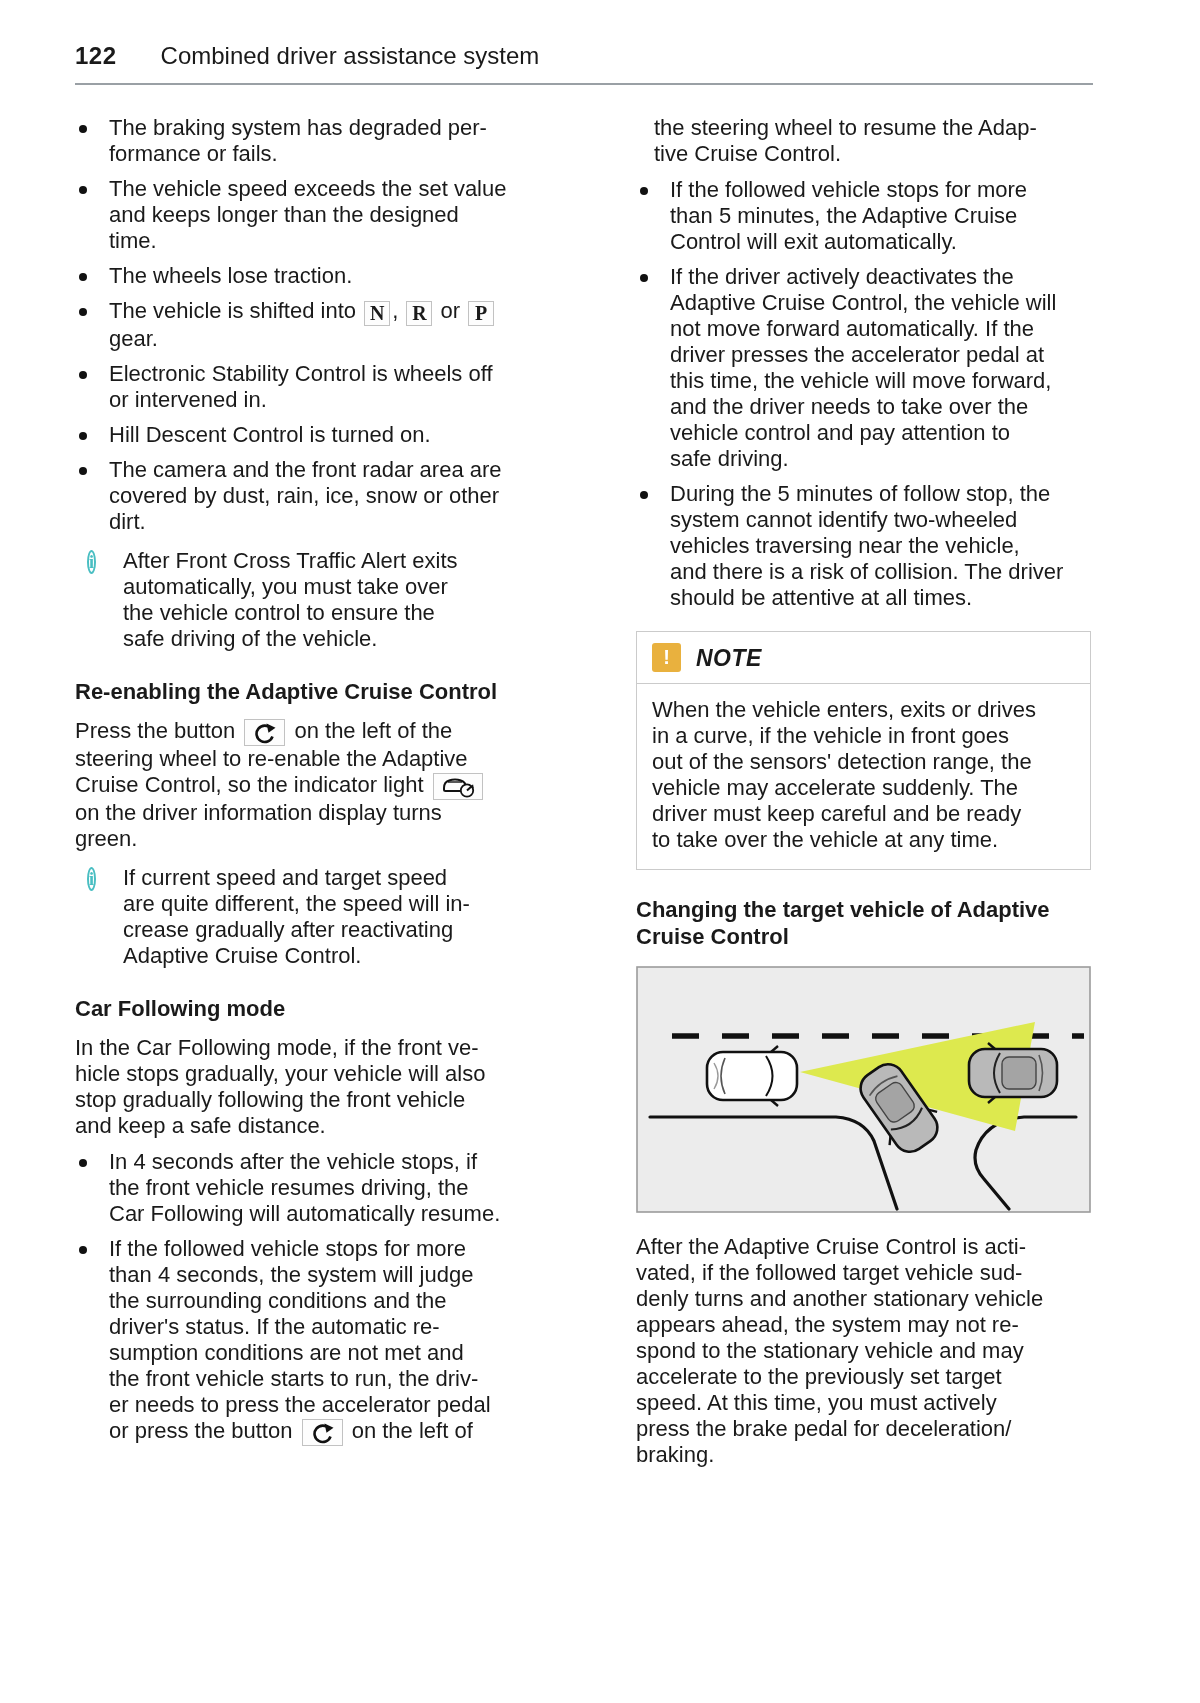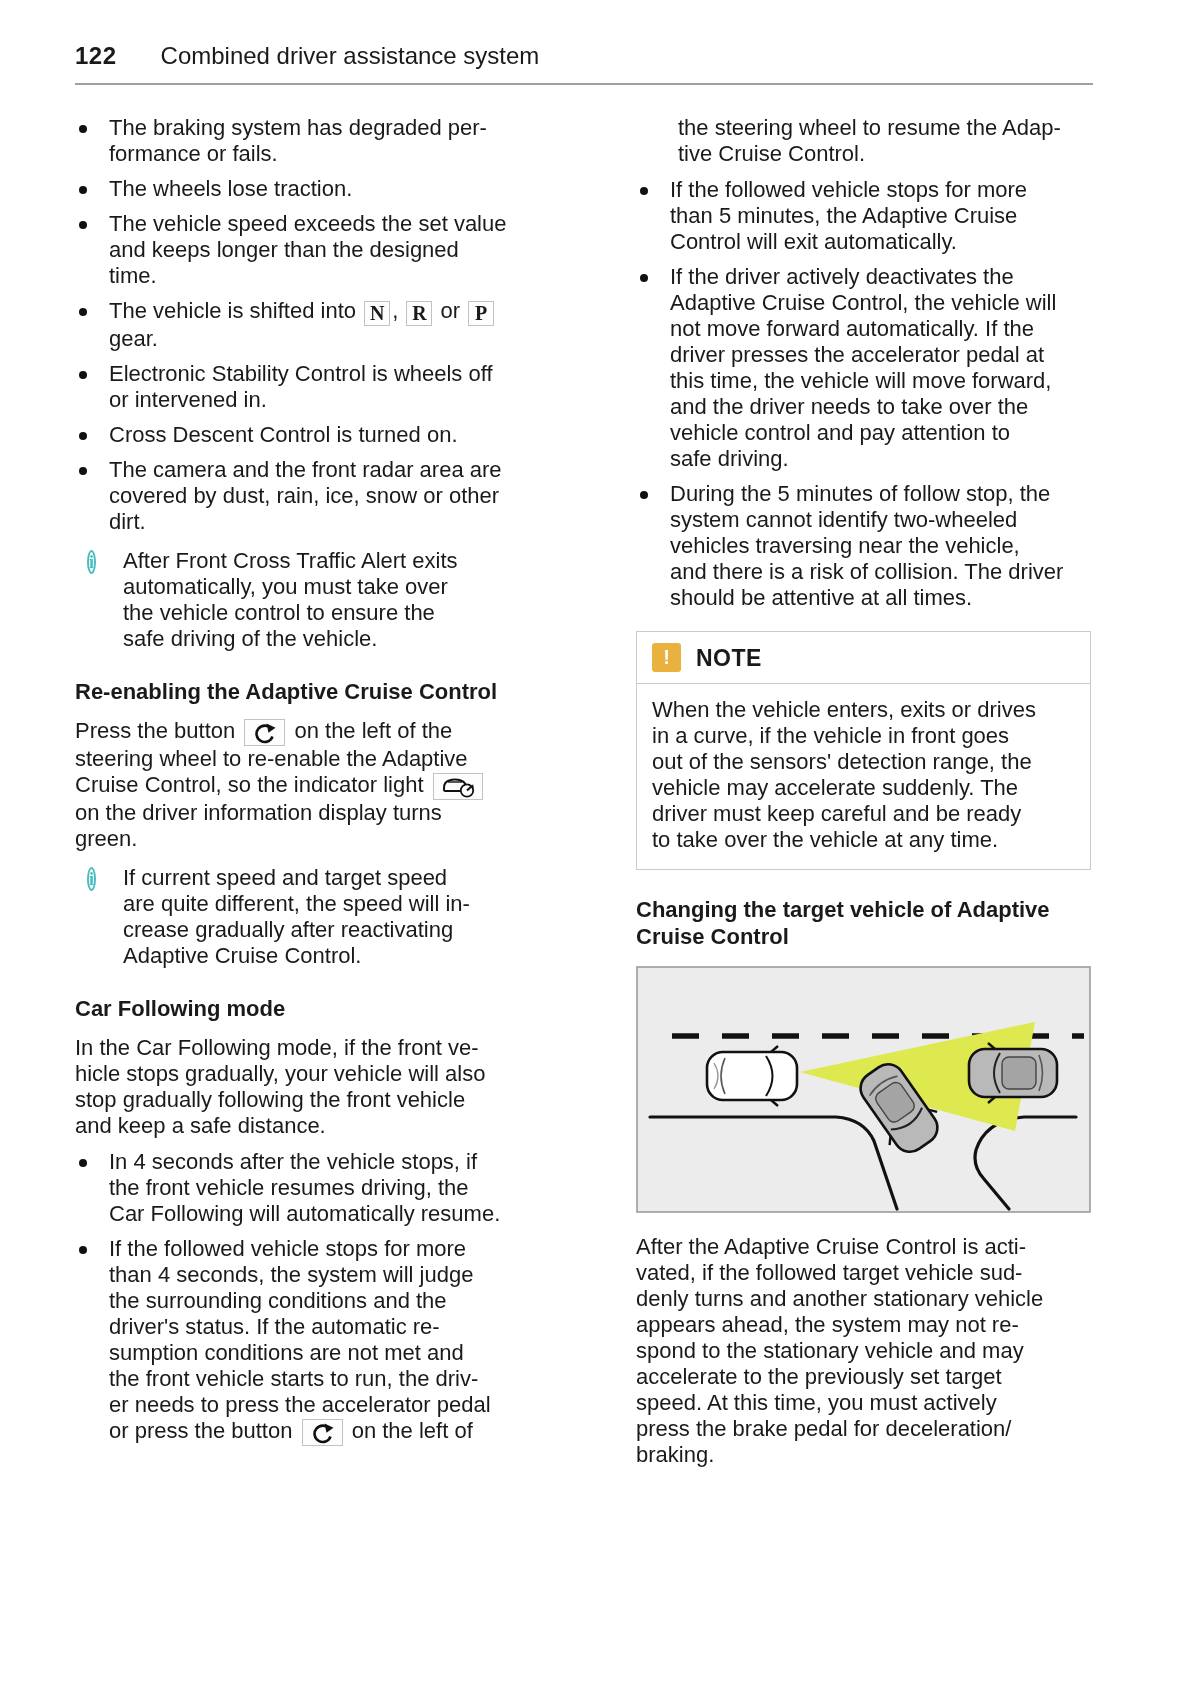--- a/index.html
+++ b/index.html
@@ -31,37 +31,37 @@
   .inote { display:flex; margin:13px 0 11px 12px; }
   .inote .icol { flex:0 0 36px; }
   .icirc { box-sizing:border-box; width:27px; height:27px; border:2.5px solid #49bec2; border-radius:50%;
            color:#49bec2; font-family:"Liberation Serif", serif; font-weight:bold; font-size:18px;
            line-height:22px; text-align:center; margin-top:2px; }
   .inote .btxt { flex:1 1 auto; }
 
   
   .h2 { font-weight:bold; font-size:22px; line-height:27px; margin:26px 0 13px 0; white-space:pre-line; }
   .para { white-space:pre-line; margin:0 0 10px 0; }
-  .cont { margin-left:42px; }
+  .cont { margin-left:18px; }
 
   
   .keycap { display:inline-block; box-sizing:border-box; min-width:26px; text-align:center;
             border:1.5px solid #c2c2c2; background:#fdfdfd; font-family:"Liberation Serif", serif;
             font-weight:bold; font-size:20px; line-height:23px; padding:0 4px; margin:0 2px;
             vertical-align:-2px; white-space:normal; }
   .ibox { display:inline-block; box-sizing:border-box; border:1.5px solid #c2c2c2; background:#fdfdfd;
           padding:2px 6px 1px; margin:0 3px; vertical-align:-6px; line-height:0; white-space:normal; }
   .ibox svg { display:inline-block; }
 
   
   .notebox { border:1.5px solid #cbcbcb; margin:20px 0 26px 0; }
   .notehead { display:flex; align-items:center; gap:15px; padding:11px 15px; border-bottom:1.5px solid #cbcbcb; }
   .noteicon { width:29px; height:29px; border-radius:3px; background:#e9b13e; color:#ffffff;
               font-weight:bold; font-size:20px; line-height:29px; text-align:center; }
-  .notetitle { font-weight:bold; font-size:23px; letter-spacing:.5px; }
+  .notetitle { font-weight:bold; font-size:23px; letter-spacing:.5px;font-style:italic; }
   .notebody { padding:13px 15px 16px; white-space:pre-line; }
 
   
   .figure { margin:16px 0 21px 0; line-height:0; }
   .figure svg { display:block; }
 </style>
 </head>
 <body>
 
 <div class="page">
@@ -80,51 +80,51 @@
         <span class="dotc">
             <span class="dot"></span>
           </span>
         <span class="btxt">The braking system has degraded per-
 formance or fails.</span>
       </div>
       <div class="bullet">
         <span class="dotc">
             <span class="dot"></span>
           </span>
-        <span class="btxt">The wheels lose traction.</span>
-      </div>
-      <div class="bullet">
-        <span class="dotc">
-            <span class="dot"></span>
-          </span>
         <span class="btxt">The vehicle speed exceeds the set value
 and keeps longer than the designed
 time.</span>
       </div>
+      <div class="bullet">
+        <span class="dotc">
+            <span class="dot"></span>
+          </span>
+        <span class="btxt">The wheels lose traction.</span>
+      </div>
 
       <div class="bullet">
         <span class="dotc">
             <span class="dot"></span>
           </span>
         <span class="btxt"><span>The vehicle is shifted into </span><span class="keycap">N</span><span>, </span><span class="keycap">R</span><span> or </span><span class="keycap">P</span><span>
 gear.</span></span>
       </div>
 
       <div class="bullet">
         <span class="dotc">
             <span class="dot"></span>
           </span>
         <span class="btxt">Electronic Stability Control is wheels off
 or intervened in.</span>
       </div>
       <div class="bullet">
         <span class="dotc">
             <span class="dot"></span>
           </span>
-        <span class="btxt">Cross Descent Control is turned on.</span>
+        <span class="btxt">Hill Descent Control is turned on.</span>
       </div>
       <div class="bullet">
         <span class="dotc">
             <span class="dot"></span>
           </span>
         <span class="btxt">The camera and the front radar area are
 covered by dust, rain, ice, snow or other
 dirt.</span>
       </div>
 

